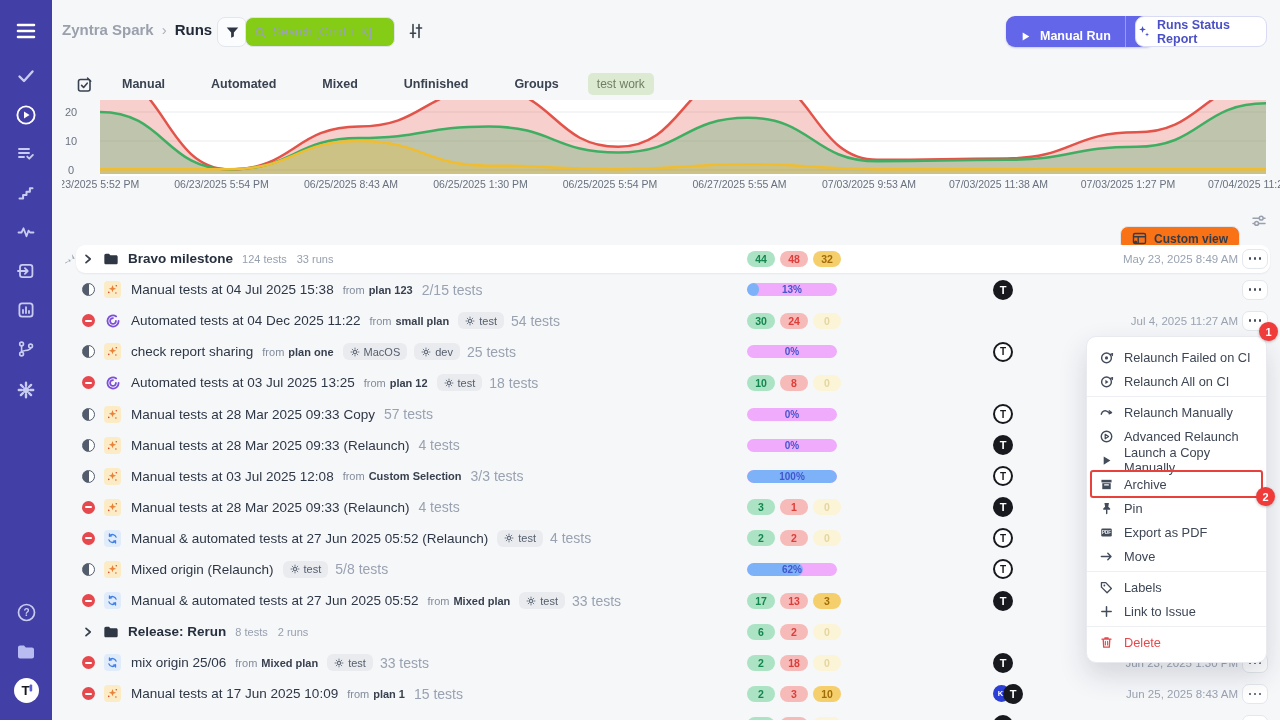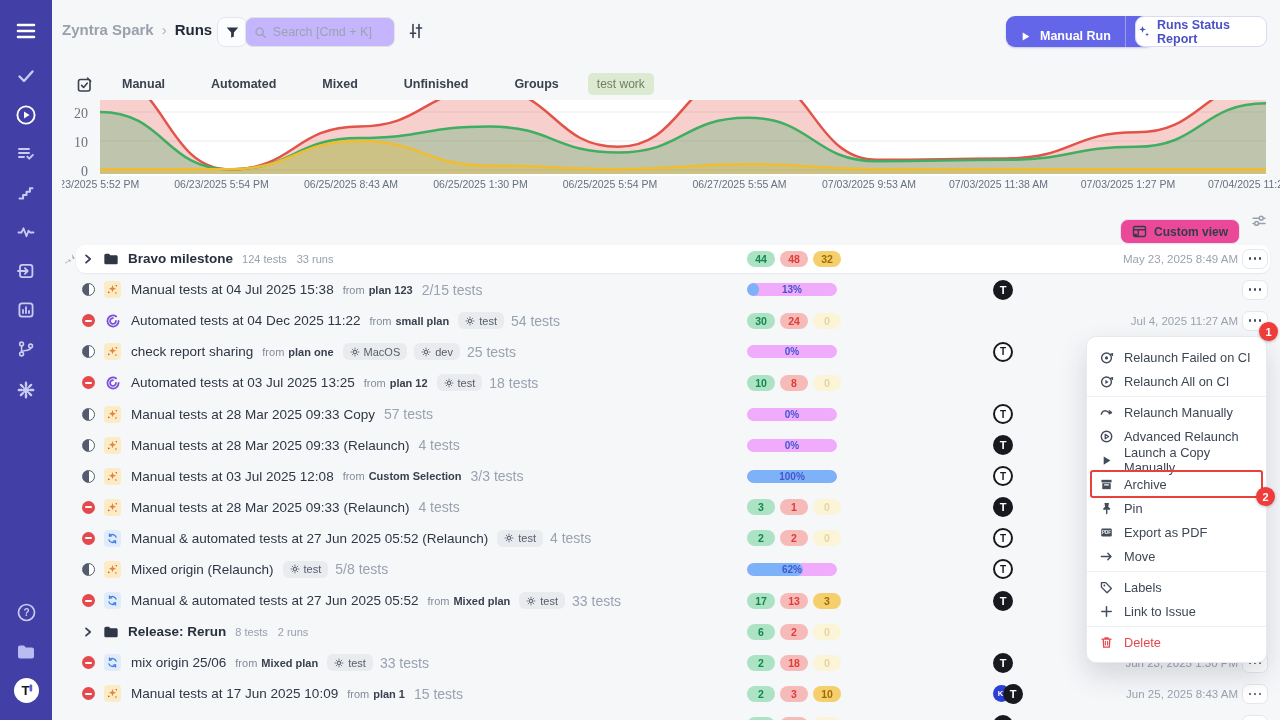--- a/index.html
+++ b/index.html
@@ -13,43 +13,43 @@
   .sbtn svg { display:block; }
 
   
   .topbar { position:absolute; left:52px; top:0; width:1228px; height:64px; }
   .crumbs { position:absolute; left:10px; top:21px; display:flex; align-items:flex-end; gap:8px; font-size:15px; font-weight:700; }
   .crumb-proj { color:#9aa1ac; }
   .crumb-sep { color:#aab1bb; font-weight:400; }
   .crumb-page { color:#222a37; }
   .count-badge { background:#e9ecf0; color:#5a6371; font-size:11px; font-weight:700; border-radius:5px; padding:2px 6px; }
   .iconbtn { position:absolute; width:30px; height:30px; border:1px solid #e3e6eb; background:#fbfcfd; border-radius:8px; display:flex; align-items:center; justify-content:center; cursor:pointer; }
-  .searchbox { position:absolute; left:193px; top:17px; width:150px; height:30px; background:#c4b5fd; border:1px solid #e0e3e9; border-radius:8px; display:flex; align-items:center; padding:0 8px; gap:6px; }
+  .searchbox { position:absolute; left:193px; top:17px; width:150px; height:30px; background:#84cc16; border:1px solid #e0e3e9; border-radius:8px; display:flex; align-items:center; padding:0 8px; gap:6px; }
   .searchbox input { border:none; outline:none; width:100%; font-size:12.5px; color:#3c4554; font-family:"Liberation Sans",sans-serif; background:transparent; }
   .searchbox input::placeholder { color:#9aa3b2; }
   .hdr-sliders { position:absolute; left:355px; top:22px; cursor:pointer; }
   .btn-primary { position:absolute; left:954px; top:16px; height:31px; background:#6366e8; border-radius:9px; display:flex; align-items:stretch; color:#fff; cursor:pointer; box-shadow:0 1px 2px rgba(60,60,160,.25); }
   .btn-primary .main { display:flex; align-items:center; gap:8px; padding:9px 14px 0 13px; font-size:12.5px; font-weight:700; }
   .btn-primary .chev { display:flex; align-items:center; padding:0 8px; border-left:1px solid rgba(255,255,255,.35); }
   .btn-outline { position:absolute; left:1083px; top:16px; height:31px; width:132px; background:#fff; border:1px solid #d9dbf4; border-radius:9px; display:flex; align-items:center; justify-content:center; gap:7px; color:#4b50c6; font-size:12.5px; font-weight:700; cursor:pointer; }
 
   
   .tabs { position:absolute; left:52px; top:70px; height:28px; display:flex; align-items:center; gap:29px; padding-left:24px; }
   .tab { font-size:12.5px; font-weight:700; color:#39424f; cursor:pointer; }
   .tag-pill { background:#dcead2; color:#6f7f61; font-size:12px; border-radius:5px; padding:4px 9px; cursor:pointer; }
 
   
   .chart { position:absolute; left:52px; top:96px; width:1228px; height:102px; }
-  .ytick { position:absolute; width:34px; text-align:right; font-size:14px; color:#6b7380;font-family:Liberation Serif, serif; }
+  .ytick { position:absolute; width:34px; text-align:center; font-size:11px; color:#6b7380; }
   .xlabels { position:absolute; left:10px; top:82px; right:0; height:16px; overflow:hidden; }
   .xlab { position:absolute; width:124px; text-align:center; font-size:10.5px; color:#67707e; white-space:nowrap; }
 
   
   .viewbar { position:absolute; left:52px; top:207px; right:0; height:30px; }
-  .cv-btn { position:absolute; right:40px; top:12px; height:25px; background:#ec4899; border:1px solid #e3e6ea; border-radius:8px; display:flex; align-items:center; gap:7px; padding:0 11px; font-size:12px; font-weight:700; color:#343c4a; cursor:pointer; }
+  .cv-btn { position:absolute; right:40px; top:19px; height:25px; background:#f97316; border:1px solid #e3e6ea; border-radius:8px; display:flex; align-items:center; gap:7px; padding:0 11px; font-size:12px; font-weight:700; color:#343c4a; cursor:pointer; }
 
   
   .rows { position:absolute; left:52px; top:243px; right:0; height:477px; overflow:hidden; }
   .row { position:relative; height:31.1px; display:flex; align-items:center; padding-left:30px; }
   .row.carded::before { content:''; position:absolute; left:24px; right:10px; top:1.5px; bottom:1.5px; background:#fff; border-radius:9px; box-shadow:0 1px 2px rgba(25,35,60,.07); }
   .row > * { position:relative; }
   .pinicon { position:absolute; left:11px; top:8px; }
   .chev-wrap { margin-right:9px; display:flex; cursor:pointer; }
   .fold-wrap { margin-right:9px; display:flex; }
   .ic-status { width:13px; height:13px; border-radius:50%; margin-right:9px; flex:0 0 13px; }

